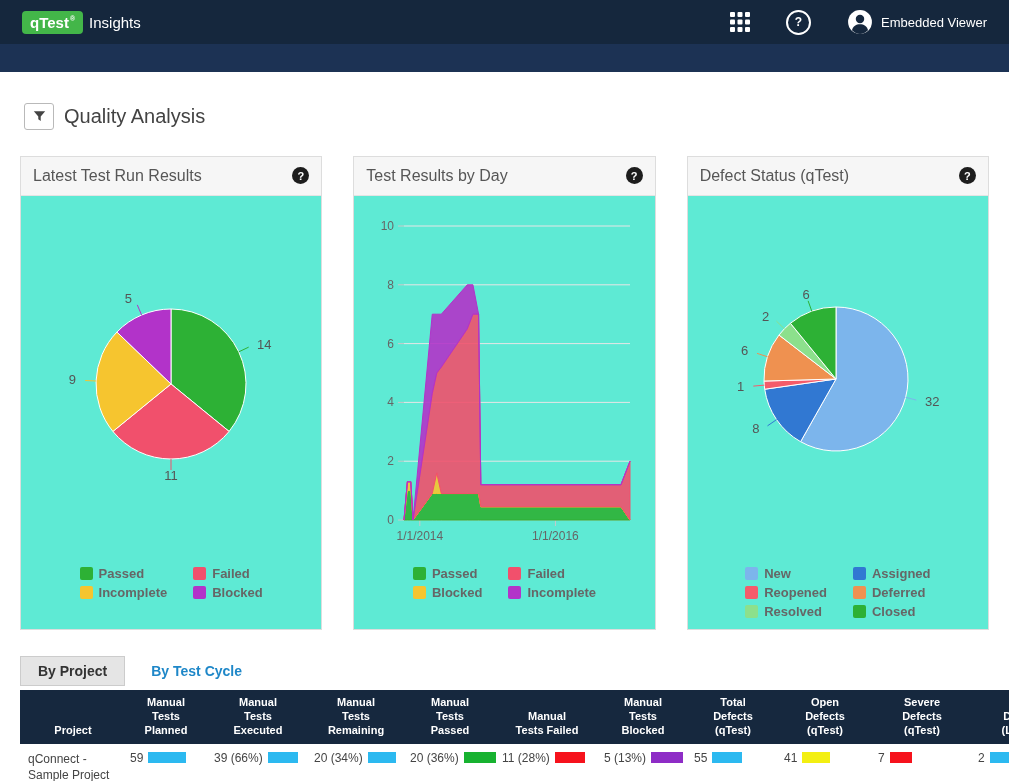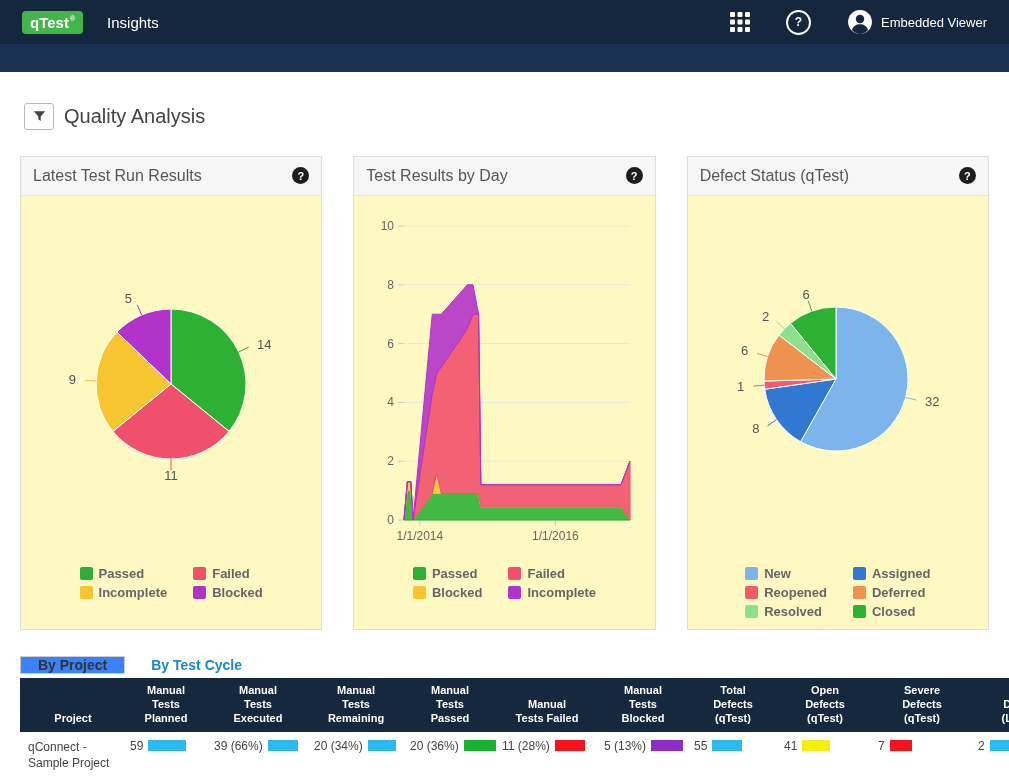--- a/index.html
+++ b/index.html
@@ -1,47 +1,47 @@
 <!DOCTYPE html>
 <html><head>
 <meta charset="utf-8">
 <style>
   html,body{margin:0;padding:0;}
   body{width:1009px;height:781px;font-family:"Liberation Sans",sans-serif;background:#fff;overflow:hidden;}
 
   .navbar{height:44px;background:#15273d;display:flex;align-items:center;padding:0 22px;}
-  .nav-left{display:flex;align-items:center;gap:24px;justify-content:flex-end;}
+  .nav-left{display:flex;align-items:center;gap:6px;justify-content:flex-end;}
   .logo{background:#43b649;color:#fff;font-weight:bold;font-size:15px;padding:4px 8px;border-radius:4px;line-height:1;display:flex;align-items:flex-start;}
   .logo sup{font-size:7px;line-height:1;margin-left:1px;}
   .product{color:#fff;font-size:15px;}
   .nav-right{margin-left:auto;display:flex;align-items:center;gap:36px;}
   .help-circle{width:21px;height:21px;border:2px solid #fff;border-radius:50%;color:#fff;font-size:12px;font-weight:bold;display:flex;align-items:center;justify-content:center;cursor:pointer;}
   .nav-user{display:flex;align-items:center;gap:8px;color:#fff;font-size:13px;cursor:pointer;}
   .subnav{height:28px;background:#1c3254;}
 
   .page-head{display:flex;align-items:center;gap:10px;margin:20px 20px 0 24px;}
   .filter-btn{width:30px;height:27px;background:#fff;border:1px solid #b9b9b9;border-radius:3px;display:flex;align-items:center;justify-content:center;cursor:pointer;}
   .page-title{font-size:20px;color:#434343;font-weight:400;}
 
   .cards{display:flex;gap:31px;margin:14px 20px 0 20px;}
-  .card{width:302px;height:472px;border:1px solid #ddd;background:#fef9c3;}
+  .card{width:302px;height:472px;border:1px solid #ddd;background:#5eead4;}
   .card-header{height:38px;background:#f6f6f6;border-bottom:1px solid #e4e4e4;display:flex;align-items:center;justify-content:space-between;padding:0 12px;}
   .card-title{font-size:16px;color:#565656;}
   .card-help{width:17px;height:17px;border-radius:50%;background:#1d1d1d;color:#fff;font-size:11px;font-weight:bold;display:flex;align-items:center;justify-content:center;cursor:pointer;flex:none;}
   .chart-svg{display:block;}
   .legend-wrap{text-align:center;margin-top:14px;}
   .legend-grid{display:inline-grid;grid-template-columns:max-content max-content;gap:4px 26px;justify-items:start;}
   .legend-item{display:flex;align-items:center;gap:6px;cursor:pointer;}
   .legend-swatch{width:13px;height:13px;border-radius:2px;display:inline-block;flex:none;}
   .legend-label{font-size:13px;font-weight:bold;color:#666;}
   .pie-label{font-size:13px;fill:#555;}
   .axis-label{font-size:12px;fill:#666;}
 
   .tabs{display:flex;align-items:center;margin:26px 20px 0 20px;}
-  .tab-active{border:1px solid #ccc;background:#3b82f6;padding:0 17px;font-size:14px;font-weight:bold;color:#333;cursor:pointer;}
+  .tab-active{border:1px solid #ccc;background:#e5e5e5;padding:6px 17px;font-size:14px;font-weight:bold;color:#333;cursor:pointer;}
   .tab-link{margin-left:26px;font-size:14px;font-weight:bold;color:#1e87c8;cursor:pointer;}
 
   .grid-table{border-collapse:collapse;margin:4px 20px 0 20px;width:969px;table-layout:fixed;}
   .grid-table thead th{background:#16283e;color:#fff;font-size:11px;font-weight:bold;text-align:center;vertical-align:bottom;padding:5px 4px 6px 8px;white-space:pre-line;line-height:1.3;}
   .grid-table th:nth-child(1){width:90px;margin-top:19px;}
   .grid-table th:nth-child(2){width:72px;}
   .grid-table th:nth-child(3){width:88px;}
   .grid-table th:nth-child(4){width:84px;}
   .grid-table th:nth-child(5){width:80px;}
   .grid-table th:nth-child(6){width:90px;}

